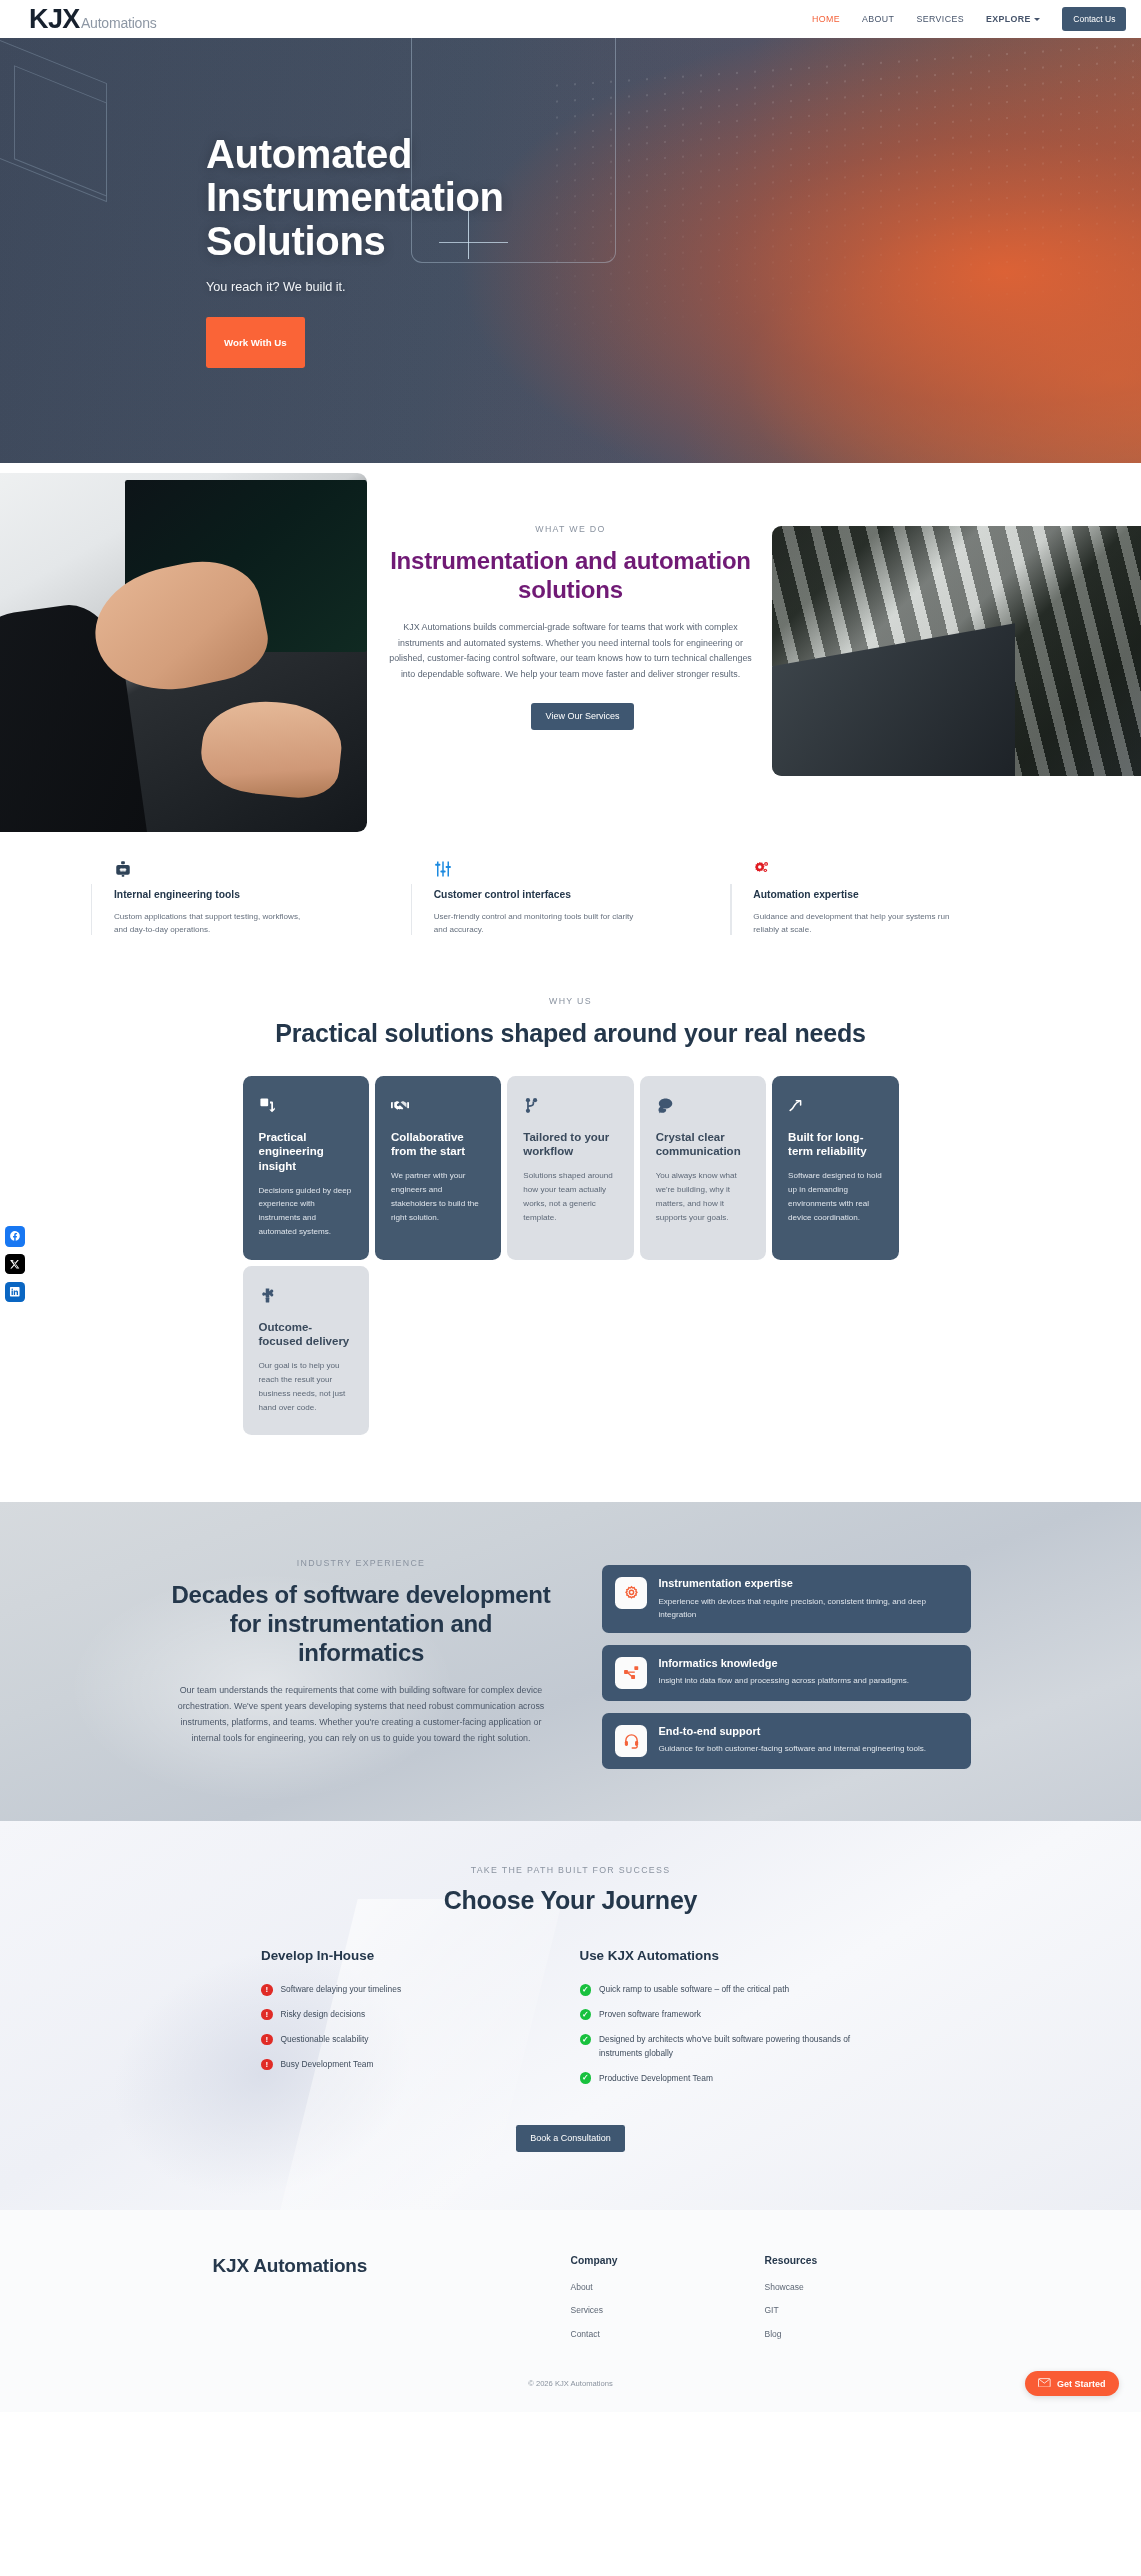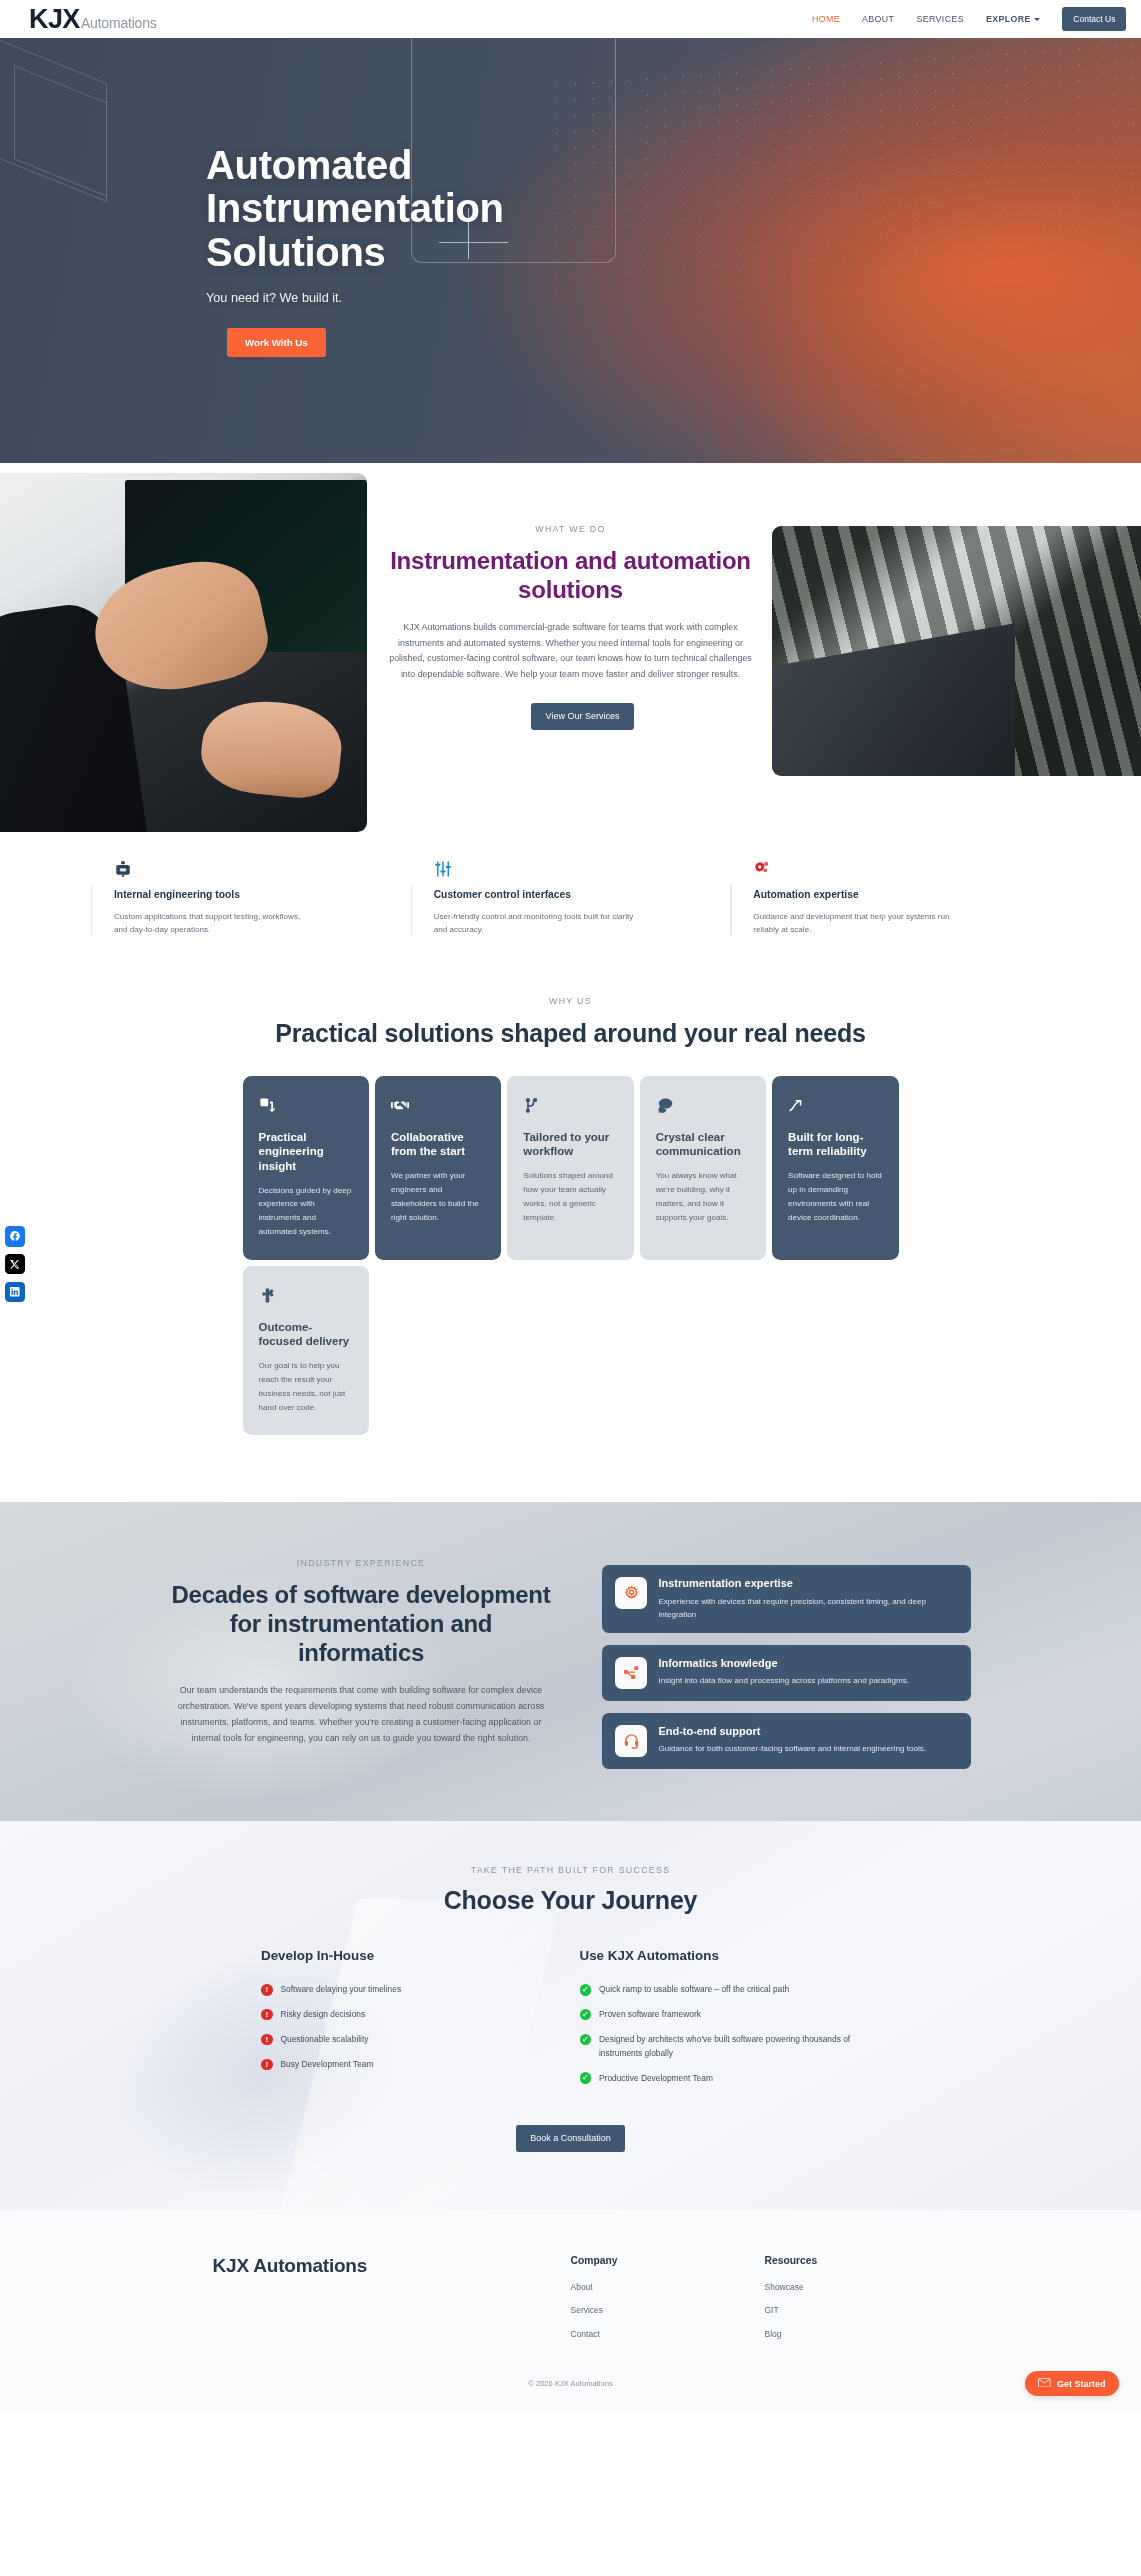--- a/index.html
+++ b/index.html
@@ -89,23 +89,22 @@
     letter-spacing:-0.3px;max-width:388px;
     text-shadow:0 1.2px 11px rgba(0,0,0,.25);
   }
   .hero-sub{
     margin-top:17px;font-size:12.7px;color:#f2f5f8;font-weight:400;
     text-shadow:0 0.6px 6px rgba(0,0,0,.25);
   }
   .btn-hero{
     margin-top:23px;align-self:flex-start;
     background:#fa6437;color:#fff;border:none;border-radius:2.4px;
-    font-size:9.7px;font-weight:bold;padding:9px 18px;cursor:pointer;
+    font-size:9.7px;font-weight:bold;padding:20px 18px;cursor:pointer;
     font-family:"Liberation Sans",sans-serif;
-    margin-left:21px;
   }
 
   
   .whatwedo{
     position:relative;width:1141px;background:#fff;padding:0;
     height:376px;
   }
   .wwd-img-left{
     position:absolute;left:0;top:9.7px;width:367px;height:359px;
     border-radius:0 9.7px 9.7px 0;overflow:hidden;
@@ -325,21 +324,21 @@
 
   <section class="hero">
     <div class="hero-bg"></div>
     <div class="hero-lines"></div>
     <div class="hero-beam"></div>
     <div class="hero-beam2"></div>
     <div class="hero-beam3"></div>
     <div class="hero-grid"></div>
     <div class="hero-inner">
       <h1 class="hero-title">Automated Instrumentation Solutions</h1>
-      <p class="hero-sub">You need it? We build it.</p>
+      <p class="hero-sub">You reach it? We build it.</p>
       <button class="btn-hero">Work With Us</button>
     </div>
   </section>
 
   <section class="whatwedo">
     <div class="wwd-img-left">
       <div class="wwd-hand"></div>
       <div class="wwd-hand2"></div>
     </div>
     <div class="wwd-img-right"></div>

